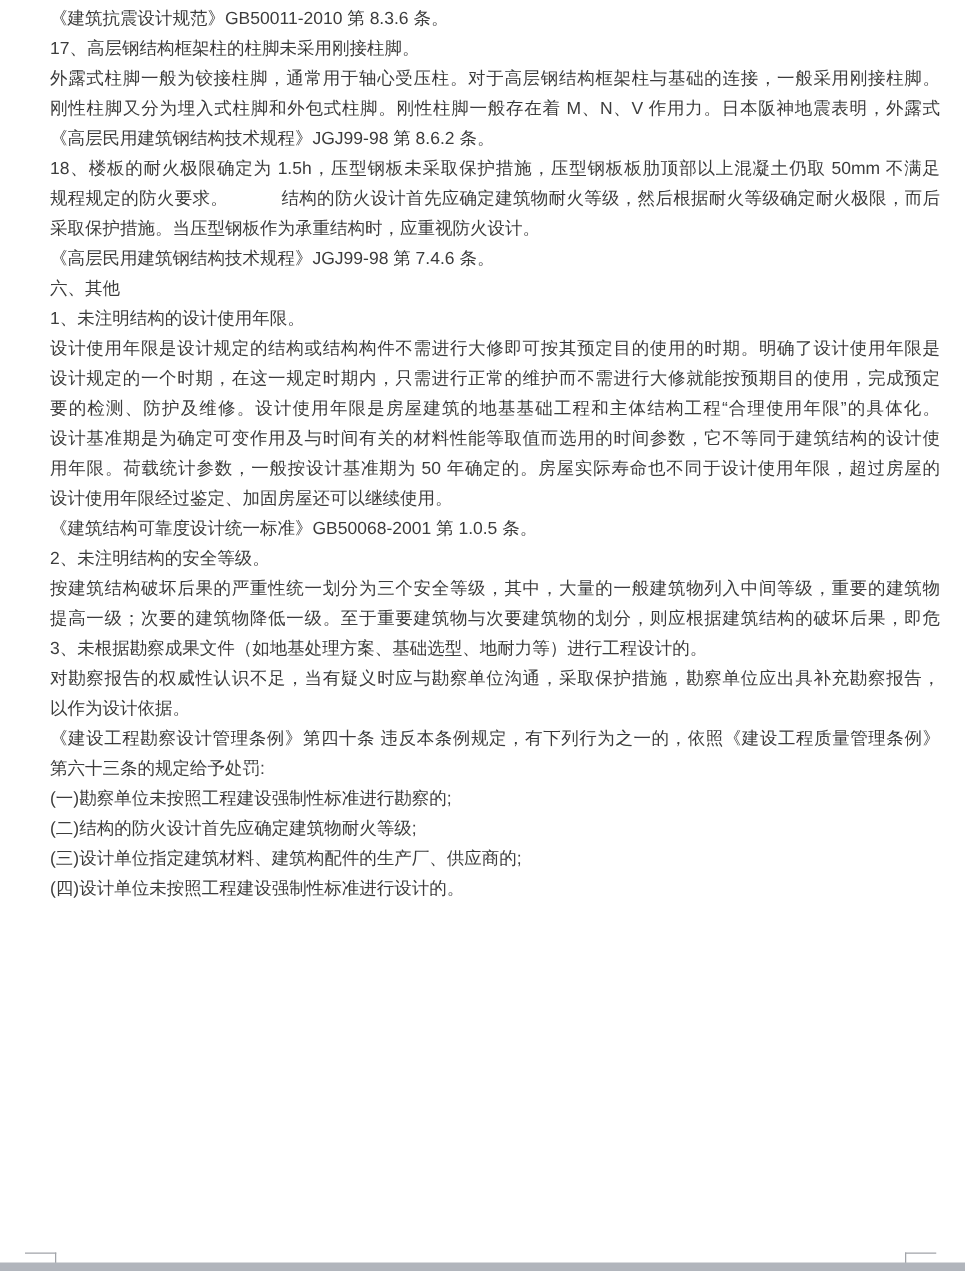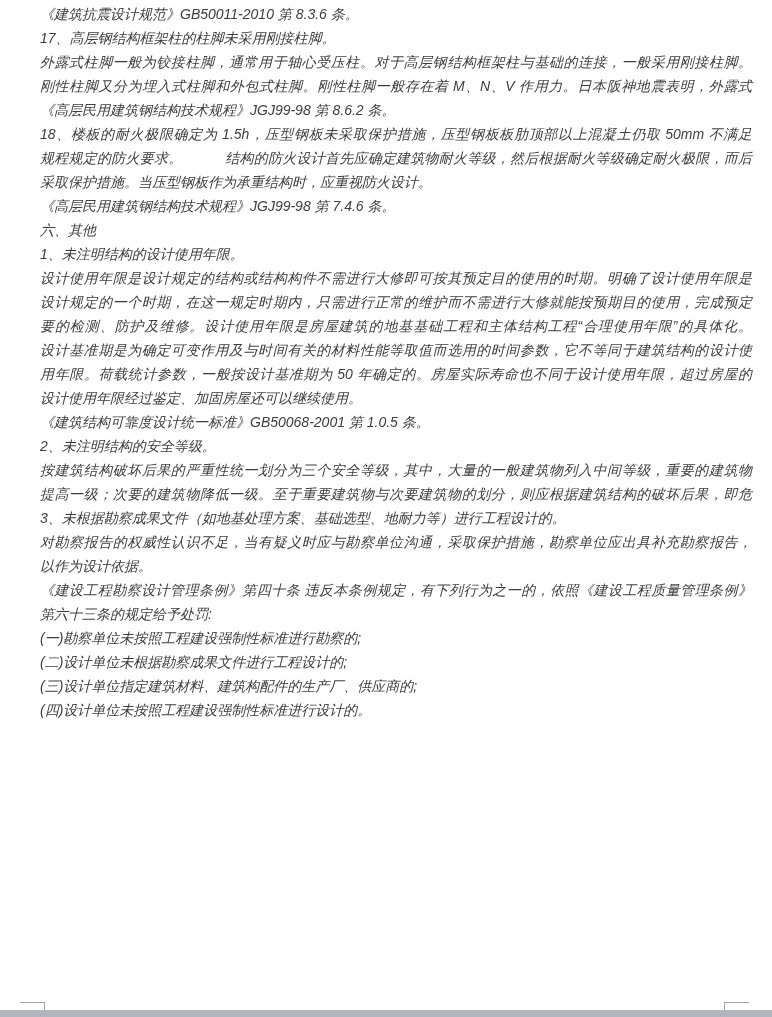--- a/index.html
+++ b/index.html
@@ -7,21 +7,20 @@
     width: 772px; height: 1017px;
     background: var(--page-bg, #ffffff);
     font-family: "Liberation Sans", "DejaVu Sans", sans-serif;
     overflow: hidden;
   }
   .page {
     position: relative;
     width: 772px; height: 1017px;
     background: var(--page-bg, #ffffff);
     overflow: hidden;
-    font-style: italic;
   }
   .textblock {
     position: absolute;
     left: 40px; top: 2px; width: 712px;
     cursor: text;
   }
   .line {
     height: 24px;
     line-height: 24px;
     font-size: 14px;
@@ -75,21 +74,21 @@
       <div class="line">《建筑结构可靠度设计统一标准》GB50068-2001 第 1.0.5 条。</div>
       <div class="line">2、未注明结构的安全等级。</div>
       <div class="line j">按建筑结构破坏后果的严重性统一划分为三个安全等级，其中，大量的一般建筑物列入中间等级，重要的建筑物</div>
       <div class="line j">提高一级；次要的建筑物降低一级。至于重要建筑物与次要建筑物的划分，则应根据建筑结构的破坏后果，即危</div>
       <div class="line">3、未根据勘察成果文件（如地基处理方案、基础选型、地耐力等）进行工程设计的。</div>
       <div class="line j">对勘察报告的权威性认识不足，当有疑义时应与勘察单位沟通，采取保护措施，勘察单位应出具补充勘察报告，</div>
       <div class="line">以作为设计依据。</div>
       <div class="line j">《建设工程勘察设计管理条例》第四十条 违反本条例规定，有下列行为之一的，依照《建设工程质量管理条例》</div>
       <div class="line">第六十三条的规定给予处罚:</div>
       <div class="line">(一)勘察单位未按照工程建设强制性标准进行勘察的;</div>
-      <div class="line">(二)设计单位未根据勘察成果文件进行工程设计的;</div>
+      <div class="line">(二)结构的防火设计首先应确定建筑物耐火等级;</div>
       <div class="line">(三)设计单位指定建筑材料、建筑构配件的生产厂、供应商的;</div>
       <div class="line">(四)设计单位未按照工程建设强制性标准进行设计的。</div>
     </div>
 
   <div class="mark mark-left"></div>
 
   <div class="mark mark-right"></div>
 
   <div class="page-gap"></div>
 </div>

